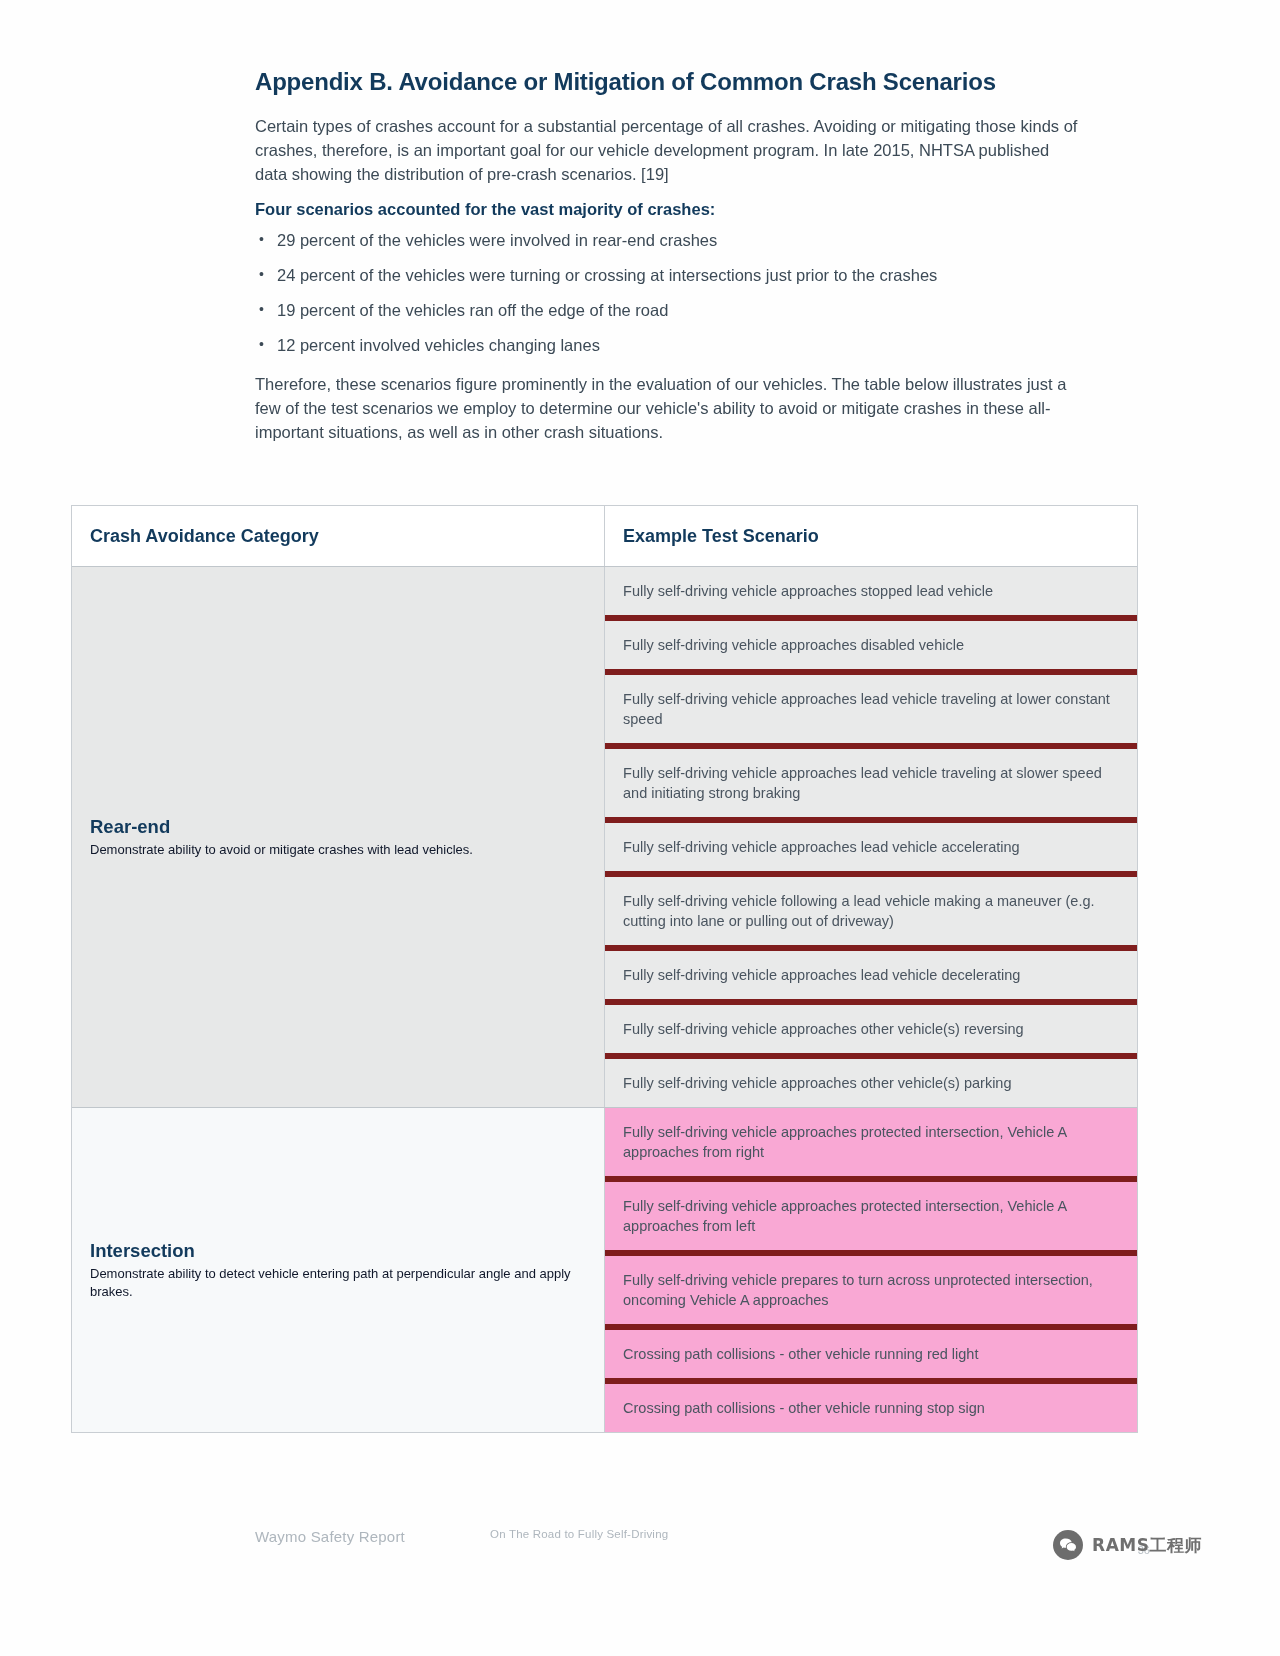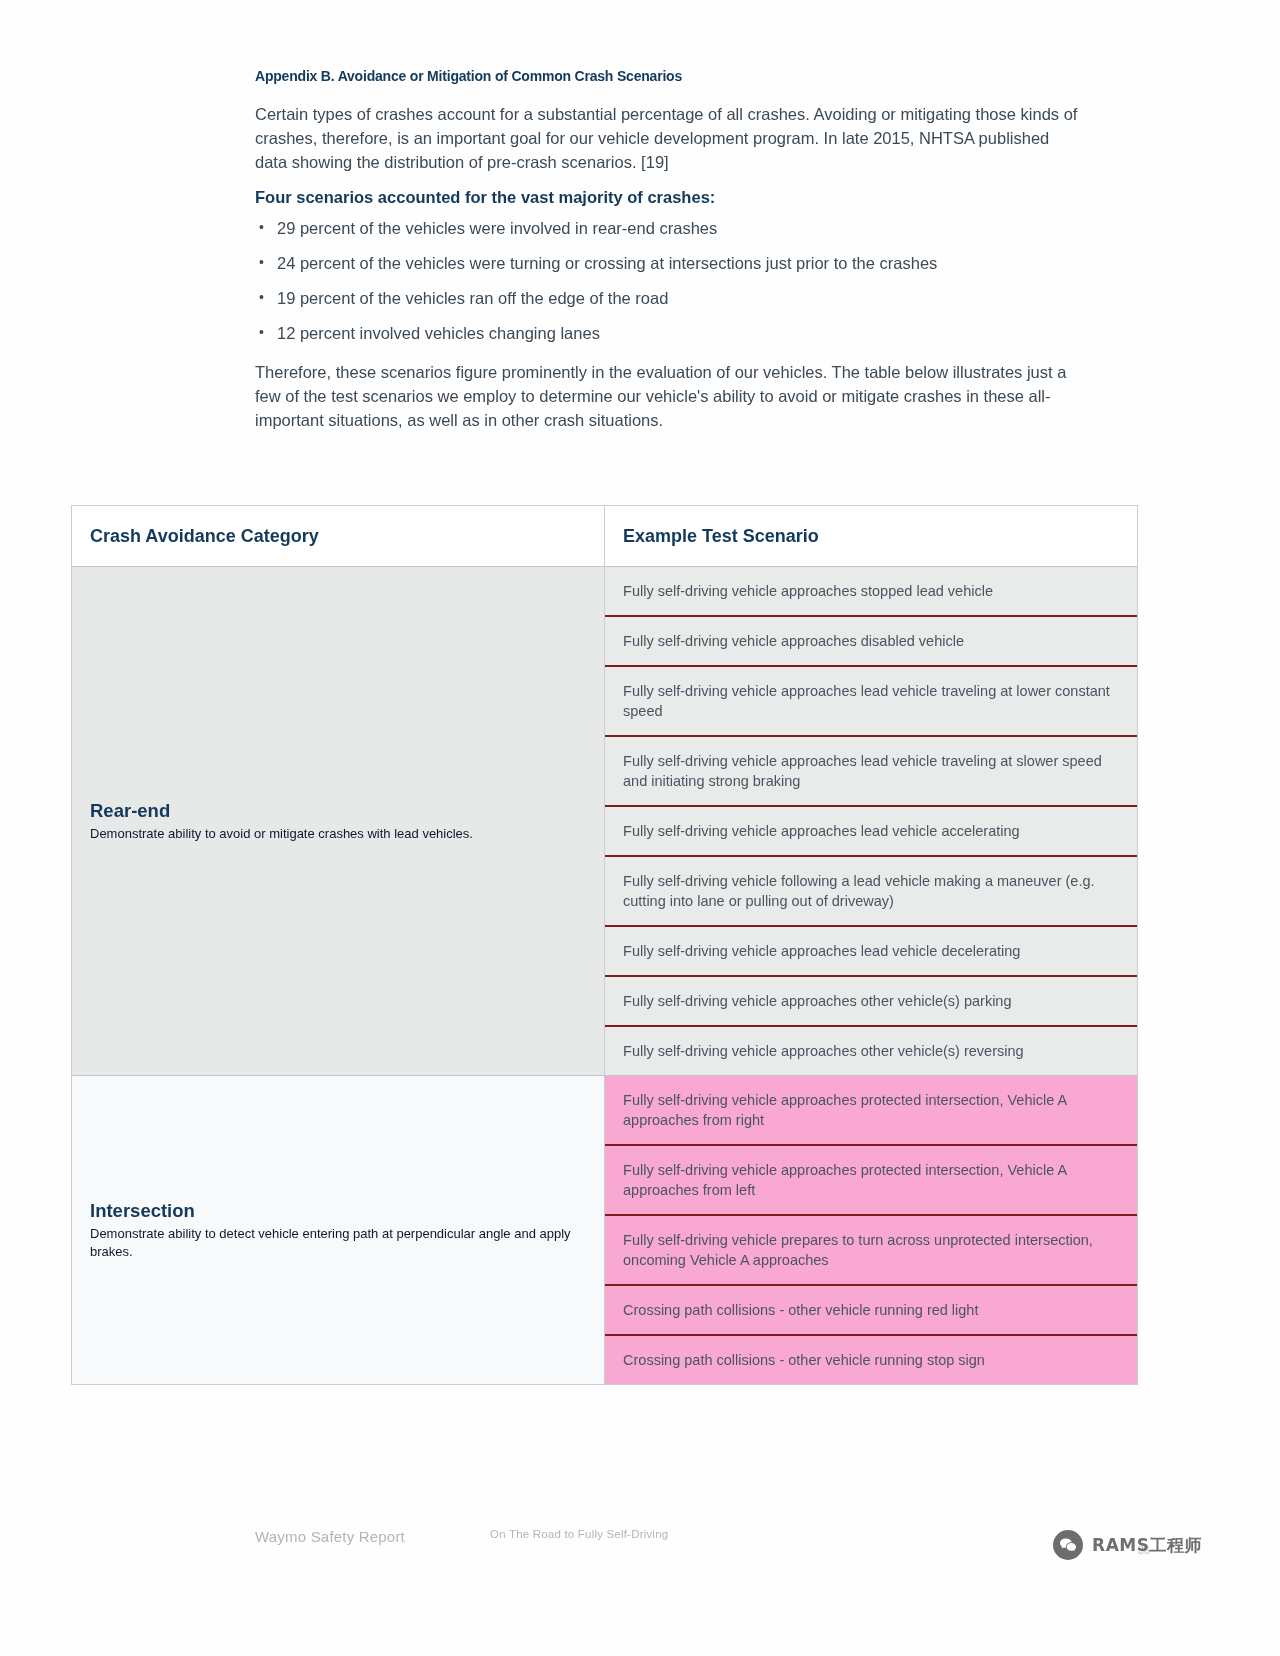--- a/index.html
+++ b/index.html
@@ -9,21 +9,21 @@
     font-family:"Liberation Sans", sans-serif;
     color:#2b3a44;
     position:relative;
     overflow:hidden;
   }
   .page{position:absolute;inset:0;background:#fefefe;}
 
   .content{position:absolute;left:255px;top:68px;width:830px;}
 
   h1.appendix-title{
-    font-size:14px;
+    font-size:24px;
     font-weight:bold;
     color:#123a5c;
     margin:0 0 18px 0;
     letter-spacing:-0.2px;
   }
 
   p.para{
     font-size:16.5px;
     line-height:24px;
     color:#3c4a56;
@@ -100,21 +100,21 @@
   .cat-desc{
     font-size:13px;
     line-height:18px;
     color:#0f172a;
     margin:0;
     font-weight:300;
   }
 
   .scen-col{width:533px;box-sizing:border-box;}
   .scen-row{
-    border-bottom:2px solid #7f1d1d;
+    border-bottom:6px solid #7f1d1d;
     padding:14px 18px 14px 18px;
     box-sizing:border-box;
     font-size:14.5px;
     line-height:20px;
     color:#4a5560;
     font-weight:300;
   }
   .scen-row:last-child{border-bottom:none;}
   .section.grey .scen-row{background:#e9eaea;}
   .section.light .scen-row{background:#f9a8d4;}
@@ -181,22 +181,22 @@
         <div class="cat-desc">Demonstrate ability to avoid or mitigate crashes with lead vehicles.</div>
       </div>
       <div class="scen-col">
         <div class="scen-row">Fully self-driving vehicle approaches stopped lead vehicle</div>
         <div class="scen-row">Fully self-driving vehicle approaches disabled vehicle</div>
         <div class="scen-row">Fully self-driving vehicle approaches lead vehicle traveling at lower constant speed</div>
         <div class="scen-row">Fully self-driving vehicle approaches lead vehicle traveling at slower speed and initiating strong braking</div>
         <div class="scen-row">Fully self-driving vehicle approaches lead vehicle accelerating</div>
         <div class="scen-row">Fully self-driving vehicle following a lead vehicle making a maneuver (e.g. cutting into lane or pulling out of driveway)</div>
         <div class="scen-row">Fully self-driving vehicle approaches lead vehicle decelerating</div>
+        <div class="scen-row">Fully self-driving vehicle approaches other vehicle(s) reversing</div>
         <div class="scen-row">Fully self-driving vehicle approaches other vehicle(s) parking</div>
-        <div class="scen-row">Fully self-driving vehicle approaches other vehicle(s) reversing</div>
       </div>
     </div>
 
     <div class="section light">
       <div class="cat-cell">
         <div class="cat-title">Intersection</div>
         <div class="cat-desc">Demonstrate ability to detect vehicle entering path at perpendicular angle and apply brakes.</div>
       </div>
       <div class="scen-col">
         <div class="scen-row">Fully self-driving vehicle approaches protected intersection, Vehicle A approaches from right</div>

